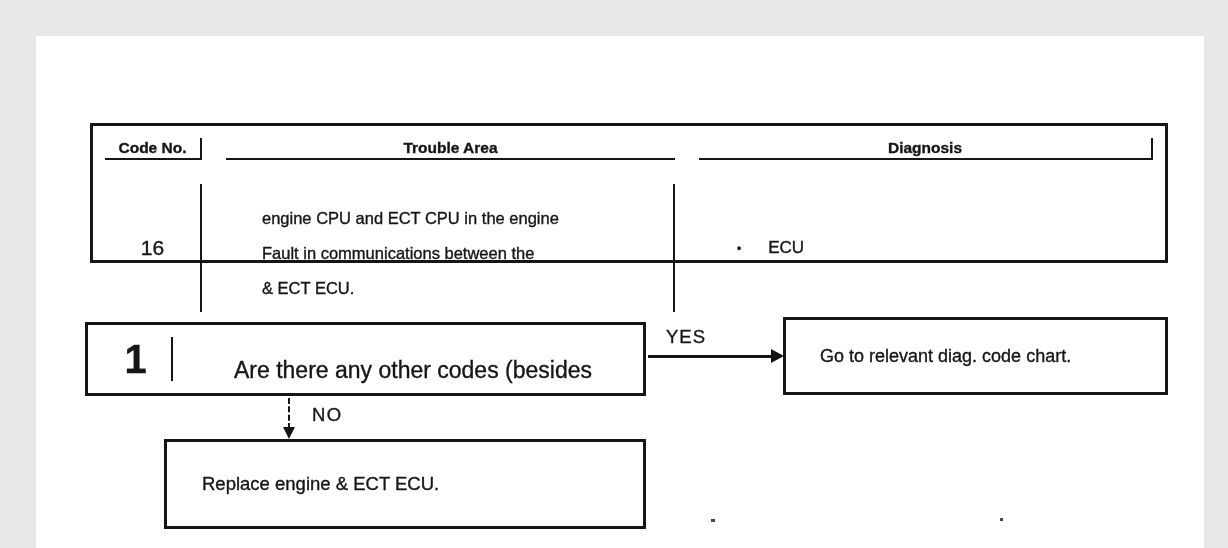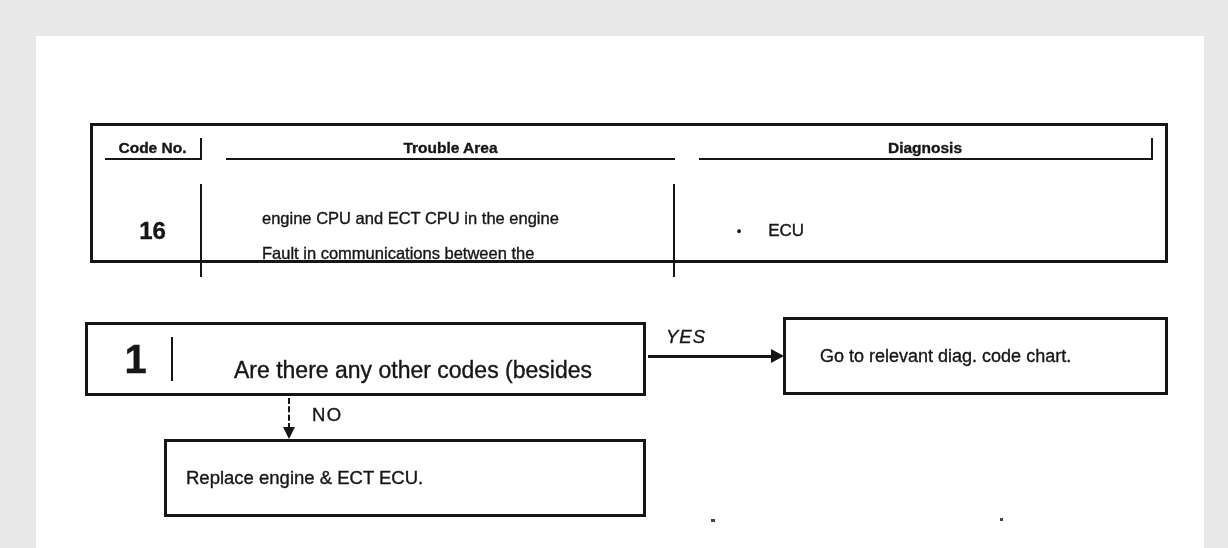--- a/index.html
+++ b/index.html
@@ -22,21 +22,21 @@
     grid-template-rows:46px 1fr;
   }
   .cell { border-color:var(--ink); }
   .th {
     display:flex; align-items:center; justify-content:center;
     font-weight:bold; font-size:15.5px; border-bottom:2px solid var(--ink);
   }
   .col-sep { border-right:2px solid var(--ink); }
   .td-code {
     display:flex; align-items:center; justify-content:center;
-    font-size:24px; font-weight:bold;
+    font-size:21px; font-weight:normal;
   }
   .td-diag {
     padding:11px 8px 0 24px; font-size:16.5px; line-height:23px;
   }
   .td-trouble {
     display:flex; align-items:center; padding-left:26px; font-size:17px;
   }
   .bullet { font-size:12px; margin-right:15px; position:relative; top:1px; }
 
   
@@ -47,34 +47,34 @@
   
   .fbox { position:absolute; border:3px solid var(--ink); background:var(--paper); }
   .q-box { left:37px; top:274px; width:561px; height:74px; display:flex; }
   .num-cell {
     flex:none; width:73px; border-right:2px solid var(--ink);
     display:flex; align-items:center; justify-content:center;
     font-size:40px; font-weight:bold;
   }
   .q-text { flex:1; padding:8px 0 0 25px; font-size:23px; line-height:27px; }
 
-  .yes-label { position:absolute; left:618px; top:278px; font-size:18.5px; letter-spacing:1px;font-style:italic; }
+  .yes-label { position:absolute; left:618px; top:278px; font-size:18.5px; letter-spacing:1px; }
   .yes-line  { position:absolute; left:600px; top:307px; width:126px; height:2.5px; background:var(--ink); }
   .yes-head  { position:absolute; left:723px; top:301px; width:0; height:0;
                border-left:13px solid var(--ink); border-top:7px solid transparent; border-bottom:7px solid transparent; }
   .yes-box { left:735px; top:269px; width:385px; height:78px;
              display:flex; align-items:center; padding-left:22px; font-size:18px; }
 
   .no-line  { position:absolute; left:240px; top:350px; height:31px; width:0;
               border-left:2.5px dashed var(--ink); }
   .no-head  { position:absolute; left:235px; top:379px; width:0; height:0;
               border-top:12px solid var(--ink); border-left:6px solid transparent; border-right:6px solid transparent; }
   .no-label { position:absolute; left:264px; top:356px; font-size:18.5px; letter-spacing:1.5px; }
-  .no-box { left:116px; top:391px; width:482px; height:78px;
-            display:flex; align-items:center; padding-left:7px; font-size:18.5px; }
+  .no-box { left:116px; top:391px; width:482px; height:90px;
+            display:flex; align-items:center; padding-left:23px; font-size:18.5px; }
 
   
   .speck { position:absolute; background:var(--ink); opacity:.8; }
   .speck.s1 { left:663px; top:471px; width:4px; height:3px; }
   .speck.s2 { left:952px; top:470px; width:3px; height:3px; }
   .speck.s3 { left:1166px; top:472px; width:7px; height:2px; }
 </style>
 </head>
 <body>
 
@@ -82,20 +82,21 @@
 
   <div class="dtc-table">
     <div class="cell th col-sep">Code No.</div>
     <div class="cell th">Trouble Area</div>
     <div class="cell th col-sep">Diagnosis</div>
 
     <div class="cell td-code col-sep">16</div>
     <div class="cell td-diag col-sep">
       <div>engine CPU and ECT CPU in the engine</div>
       <div>Fault in communications between the</div>
+      <div>&amp; ECT ECU.</div>
     </div>
     <div class="cell td-trouble">
       <span class="bullet">•</span>
       <span>ECU</span>
     </div>
   </div>
 
 
   <div class="fbox q-box">
     <div class="num-cell">1</div>

